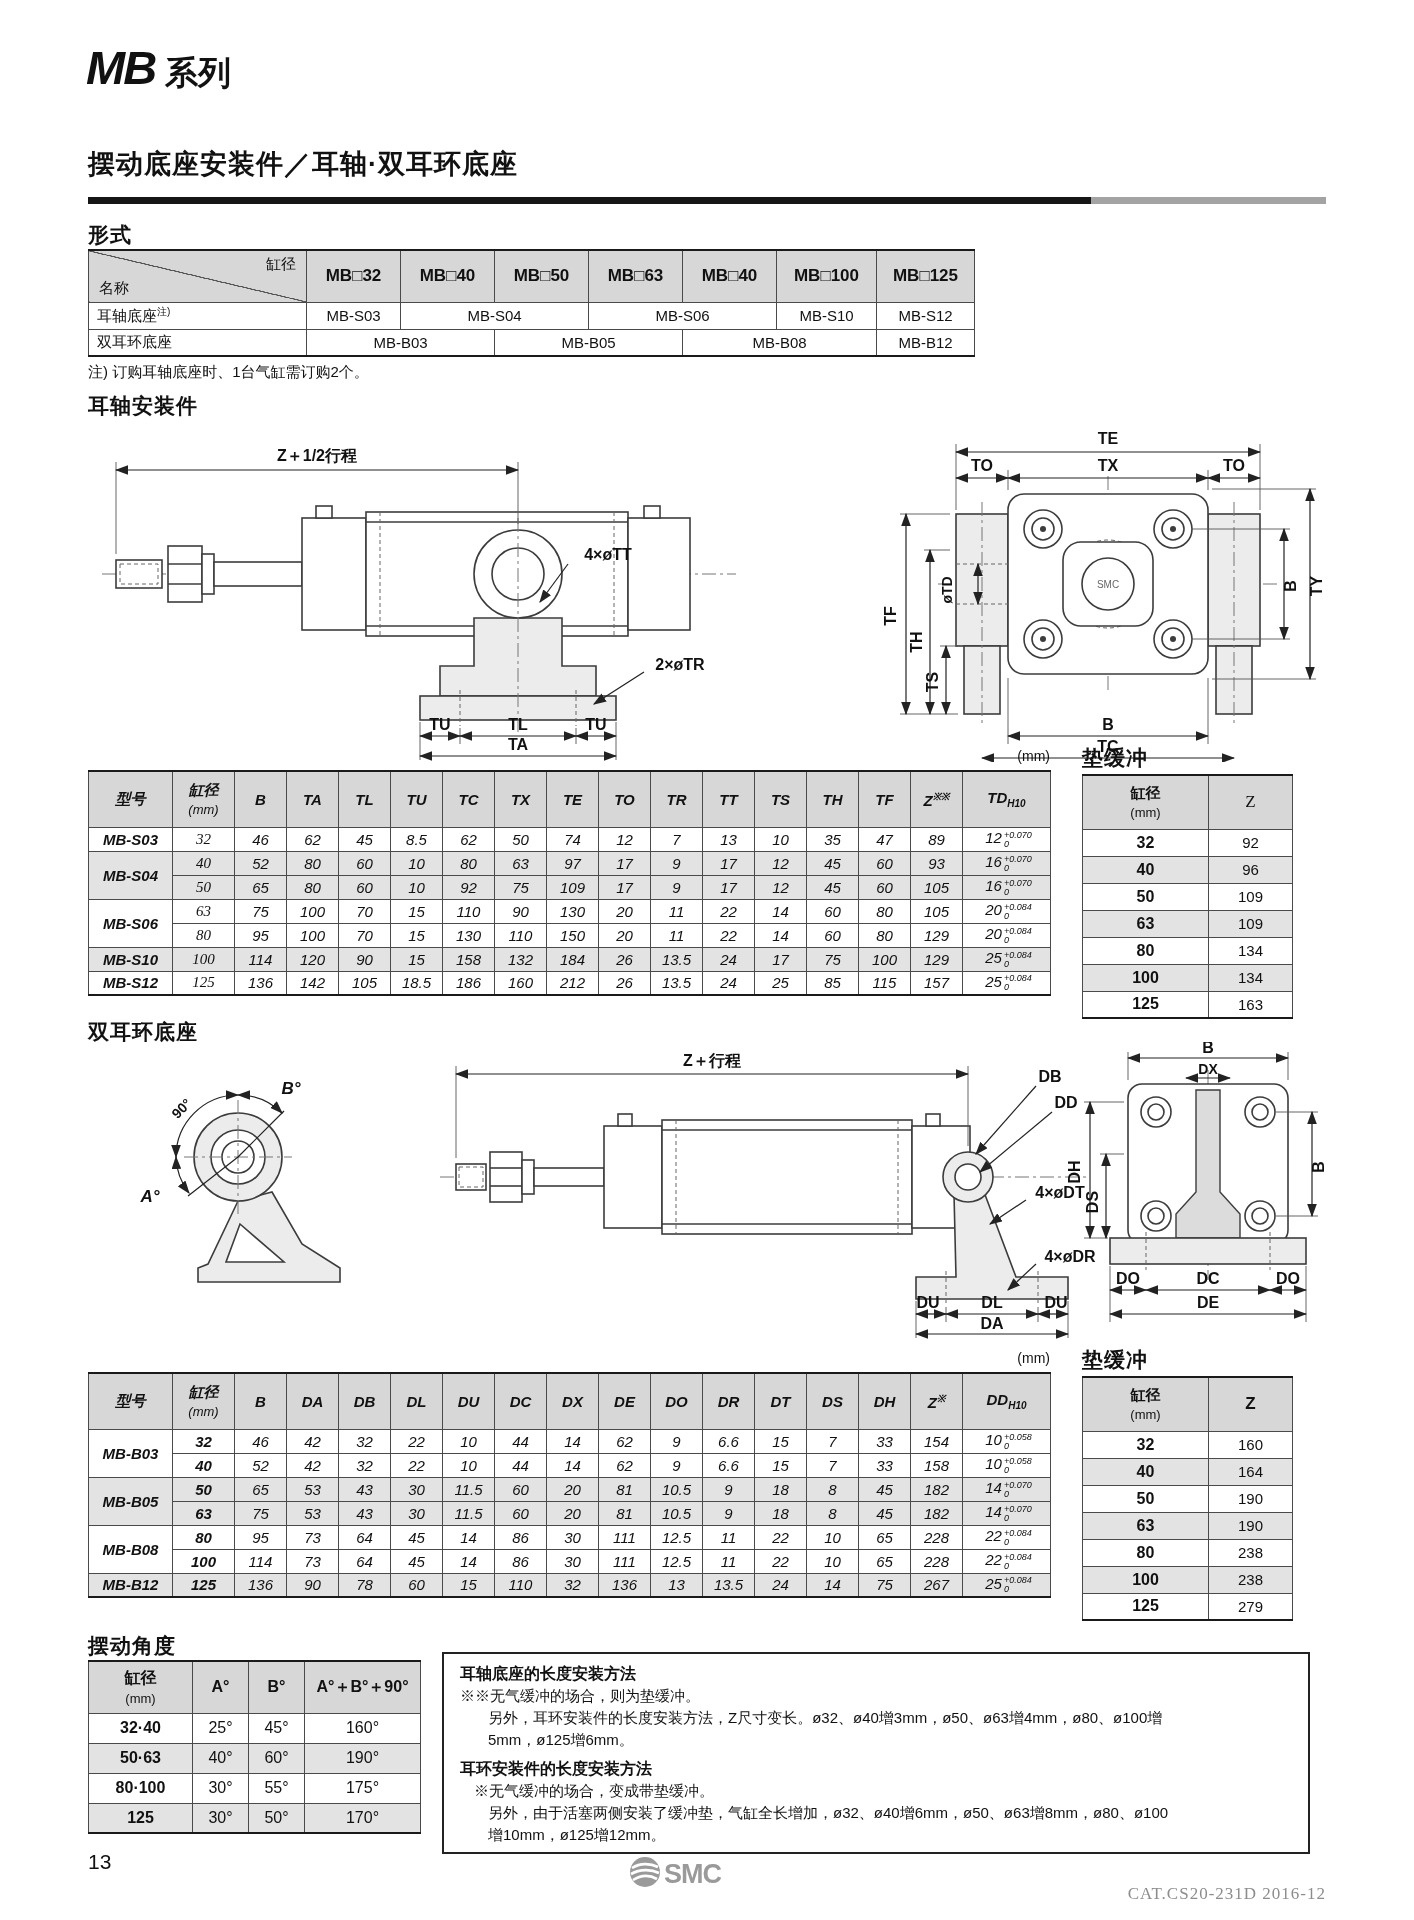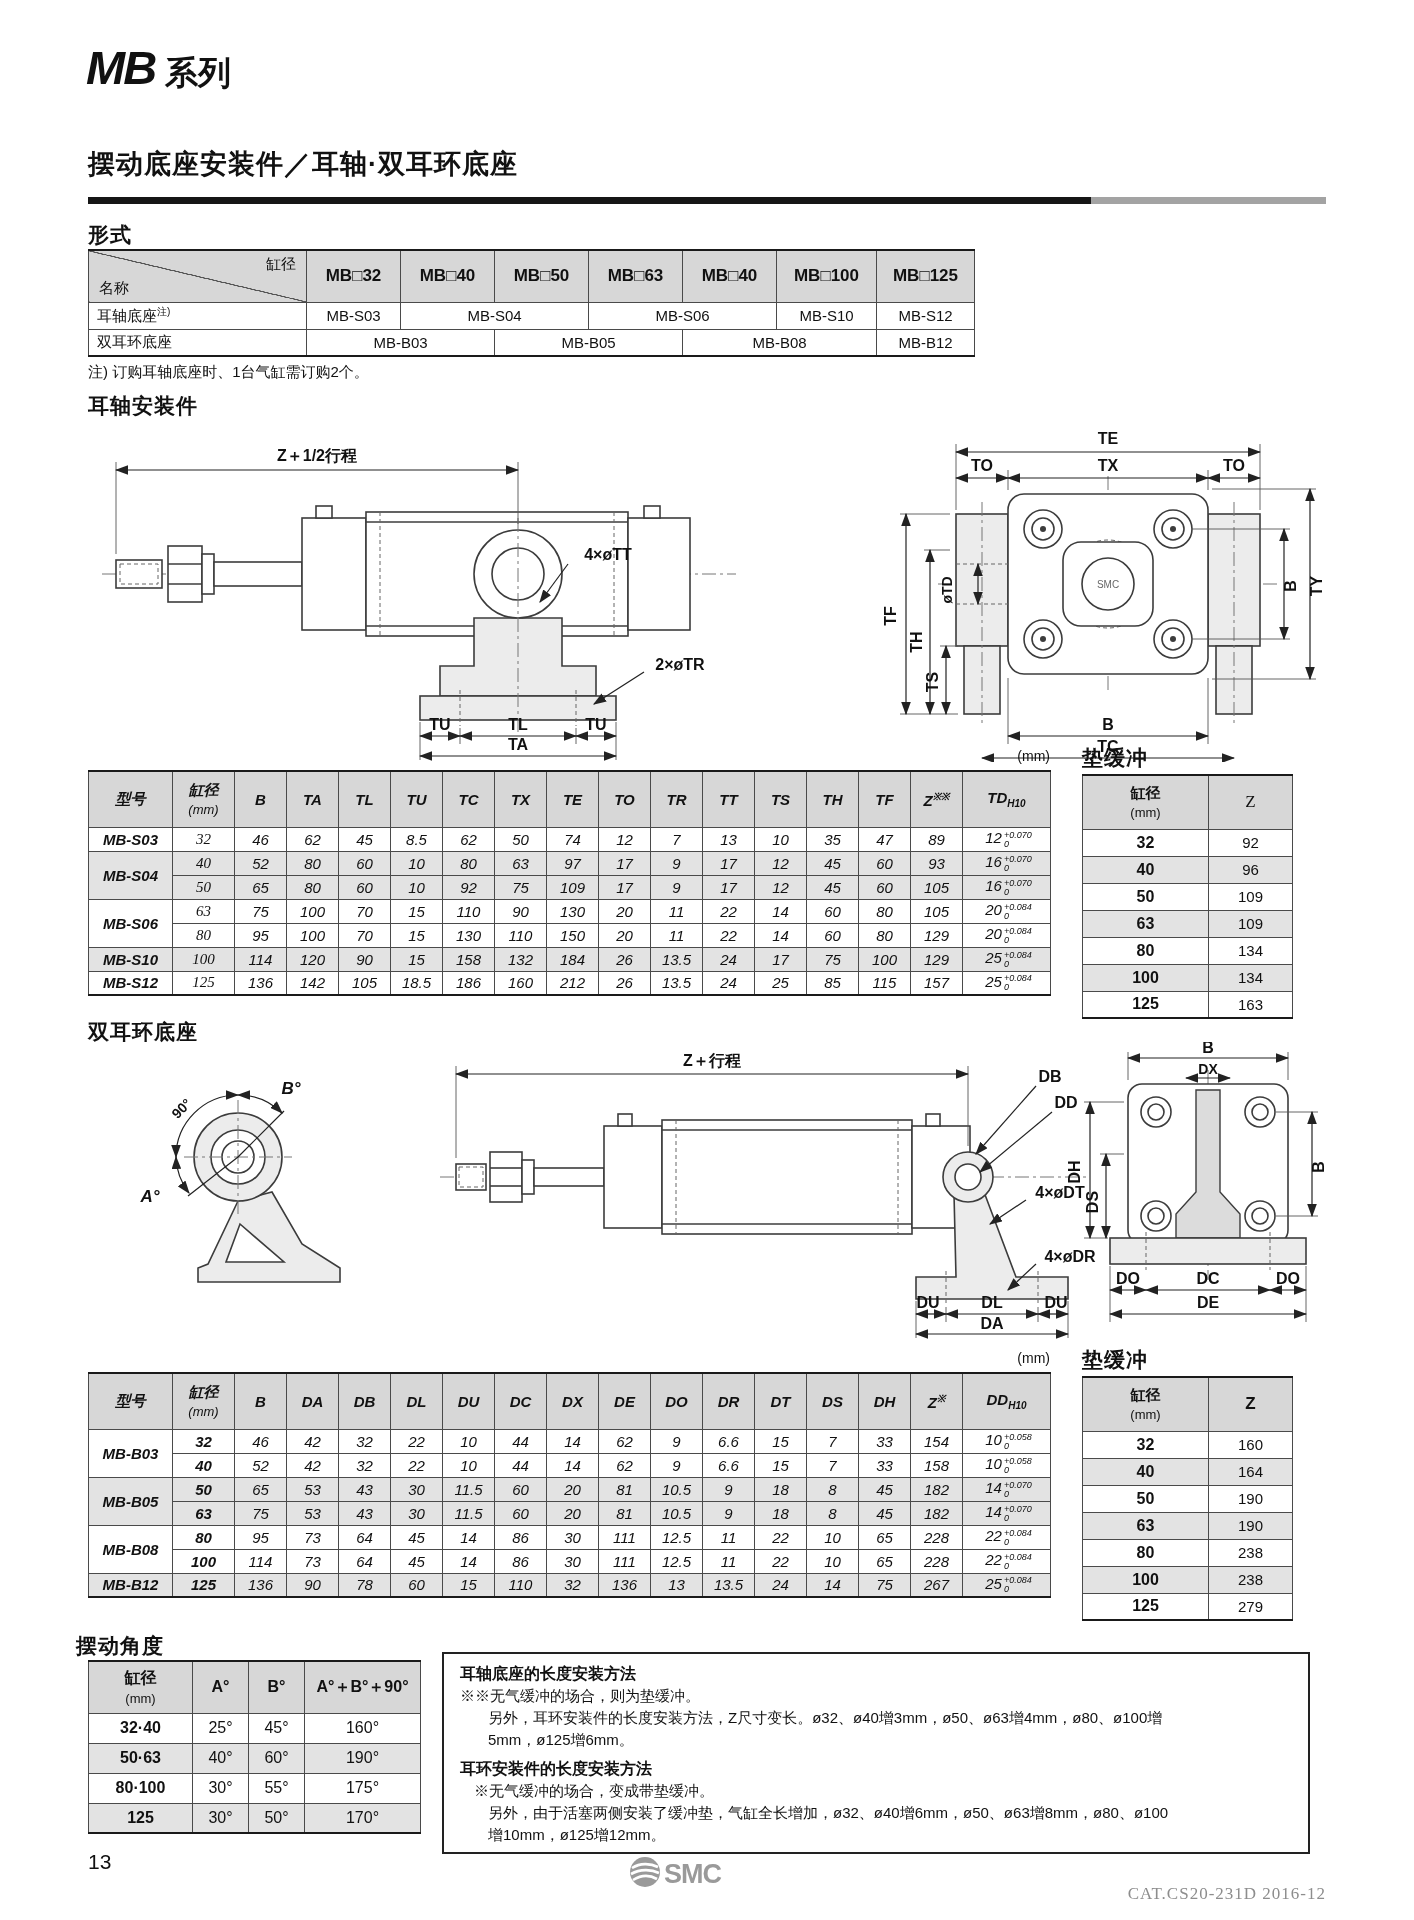--- a/index.html
+++ b/index.html
@@ -882,21 +882,21 @@
         <td class="bb">100</td>
         <td>238</td>
       </tr>
       <tr class="">
         <td class="bb">125</td>
         <td>279</td>
       </tr>
     </tbody>
   </table>
 
-<div class="abs h-sub" style="left:76px; top:1632px;">摆动角度</div>
+<div class="abs h-sub" style="left:88px; top:1632px;">摆动角度</div>
 <table id="swing-table" class="abs" style="left:88px; top:1660px;">
     <colgroup>
       <col style="width:104px">
       <col style="width:56px">
       <col style="width:56px">
       <col style="width:116px">
     </colgroup>
     <tbody>
       <tr>
         <th>缸径<br><span class="unit">(mm)</span></th>

